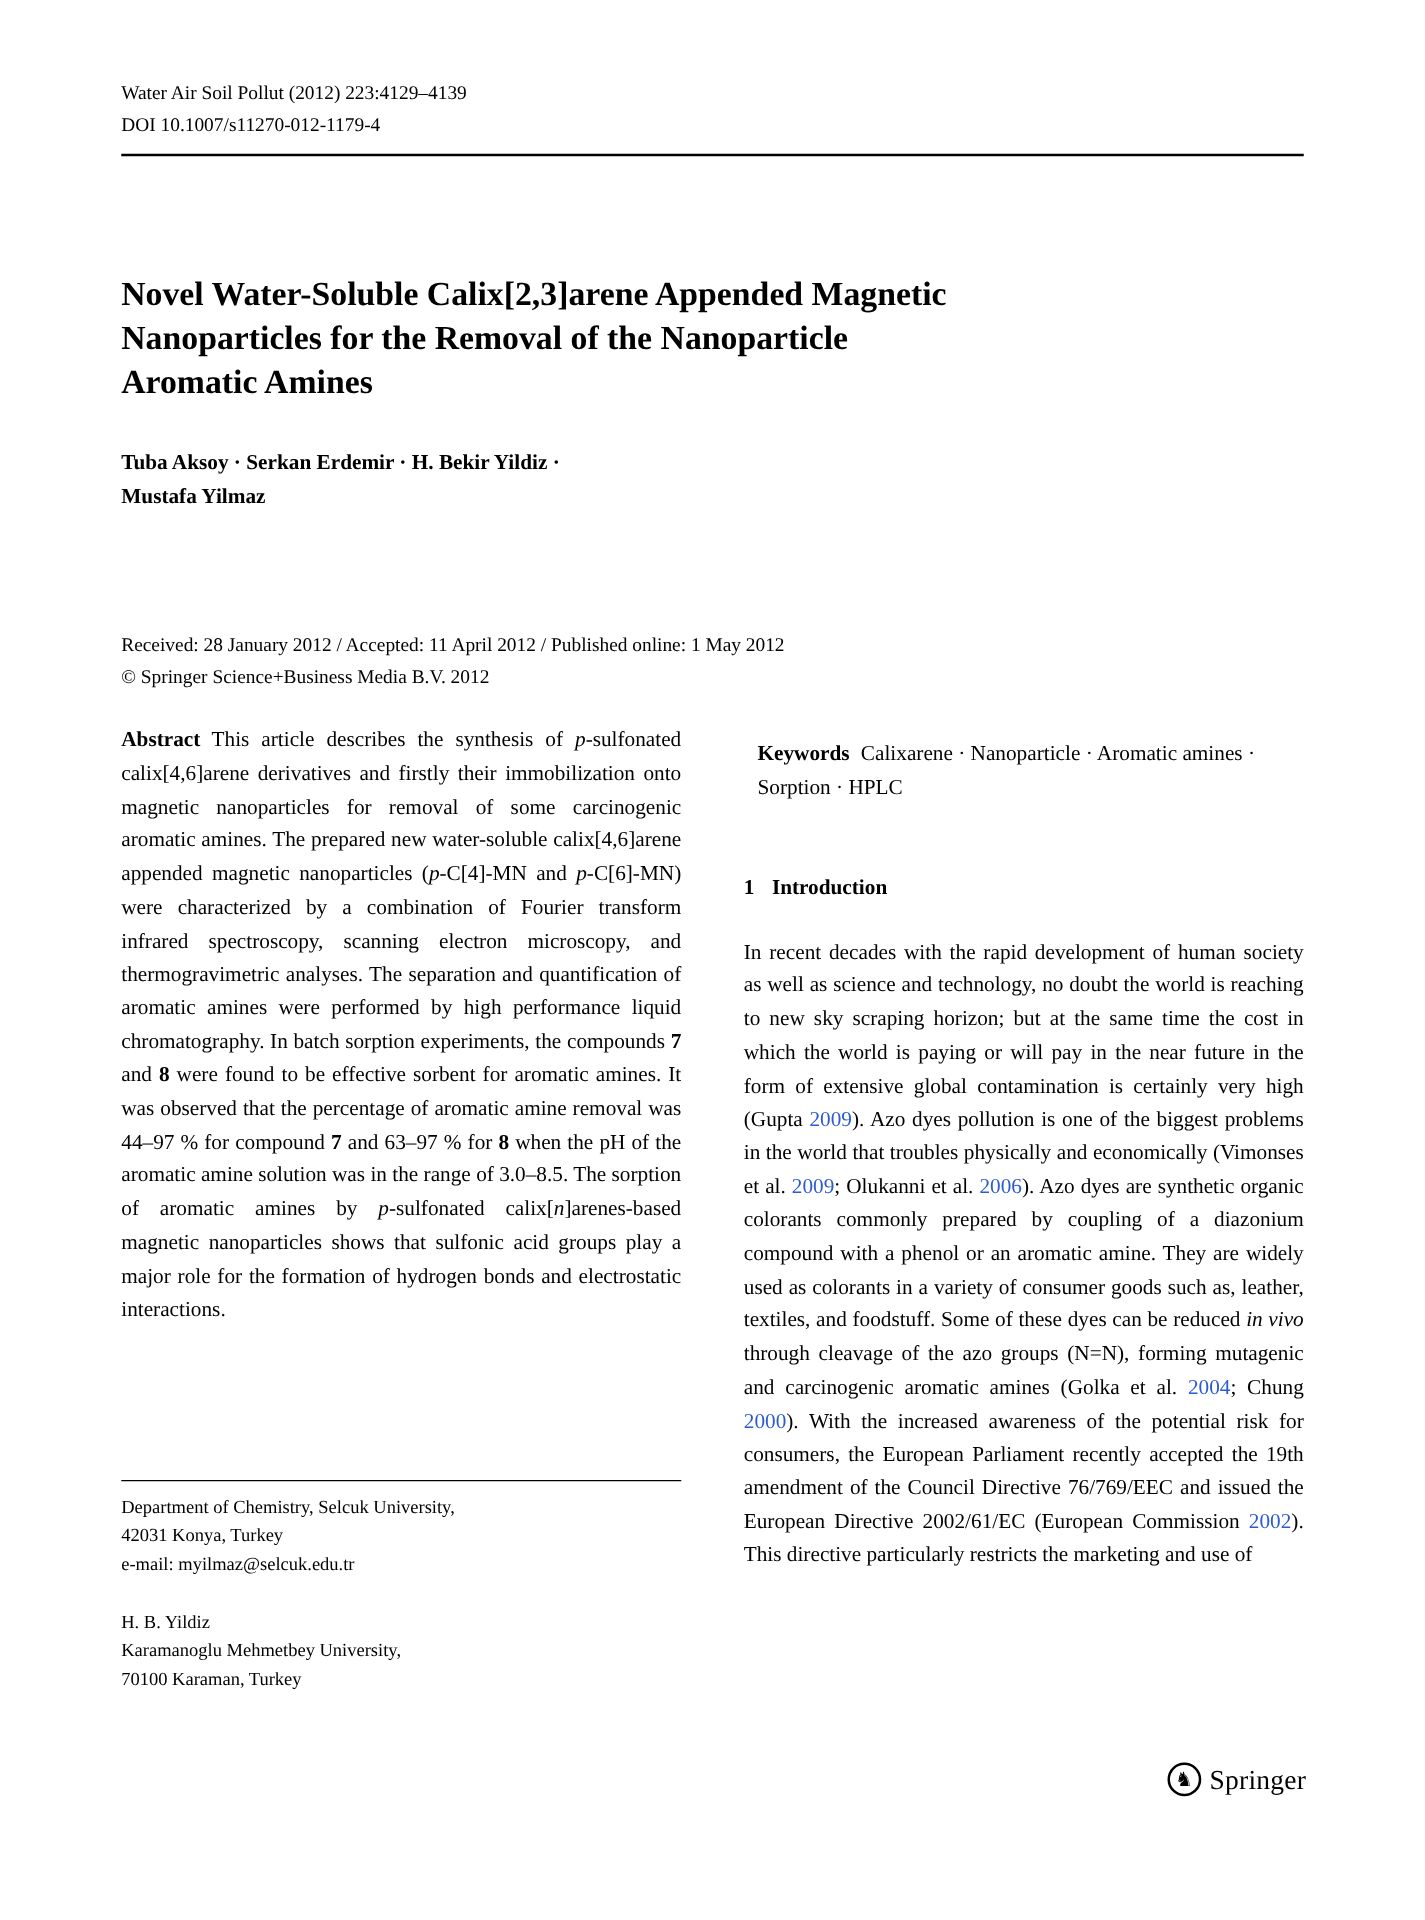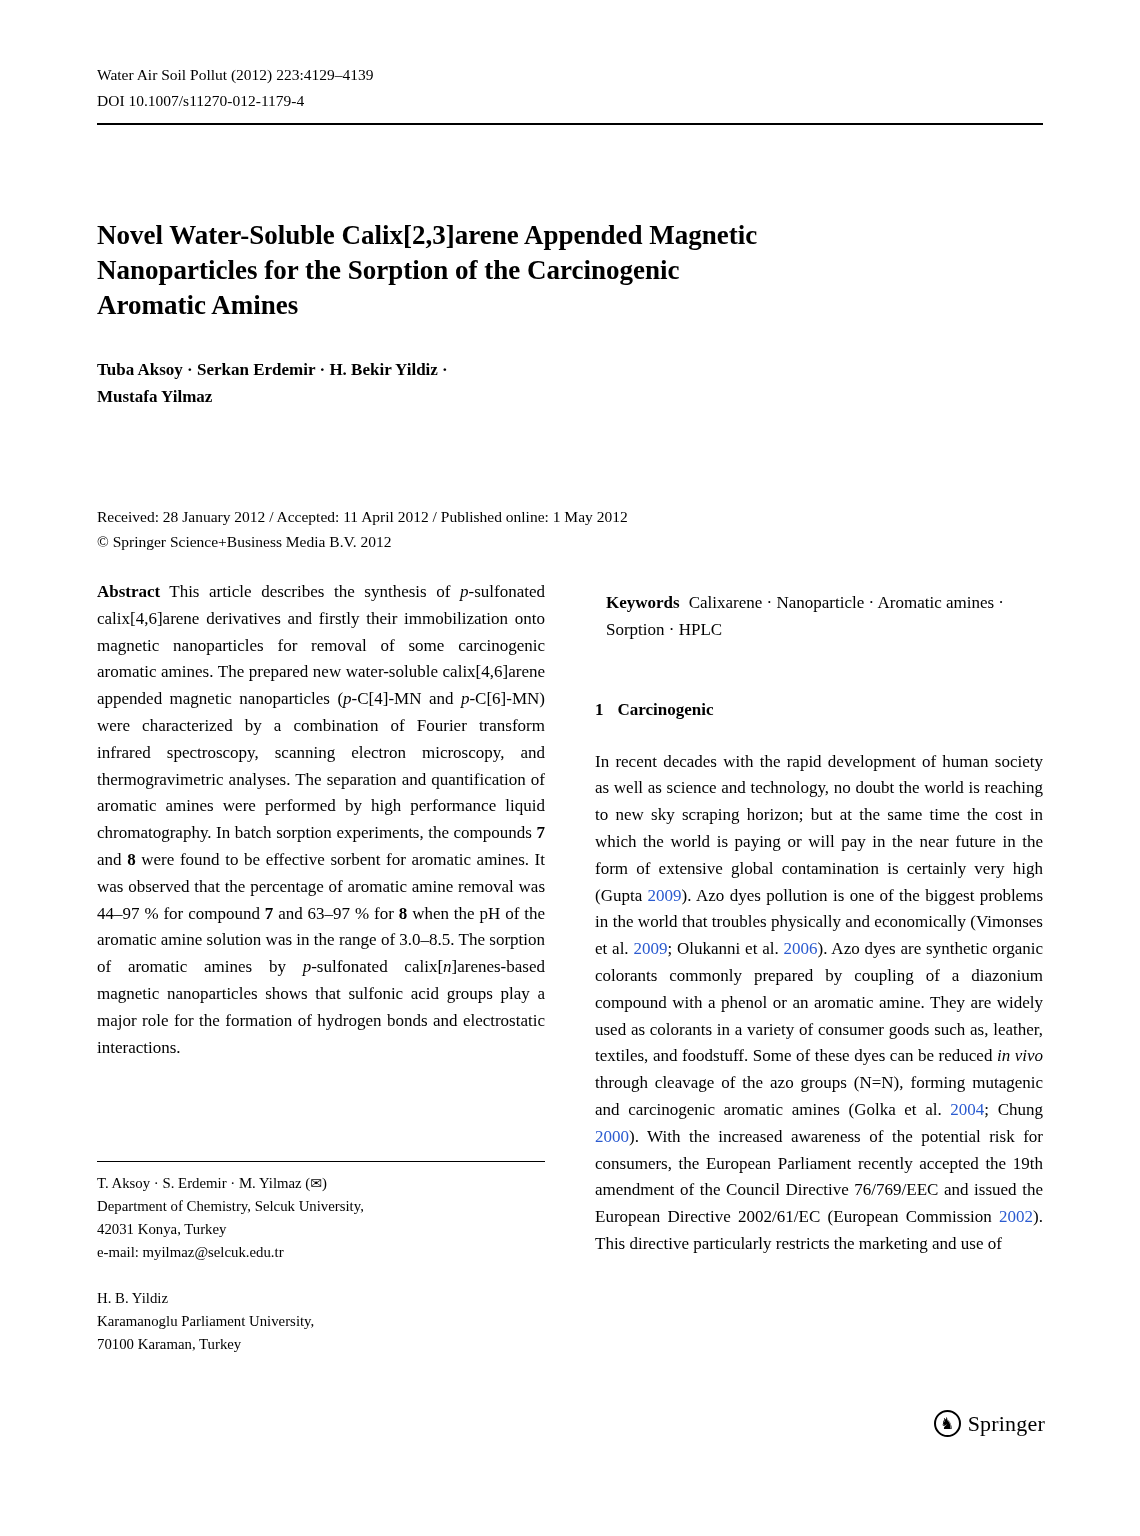--- a/index.html
+++ b/index.html
@@ -57,21 +57,21 @@
 <div class="page">
 
   <header class="header">
     <div>Water Air Soil Pollut (2012) 223:4129–4139</div>
     <div>DOI 10.1007/s11270-012-1179-4</div>
     <div class="rule"></div>
   </header>
 
   <h1 class="title">
     <span class="tline">Novel Water-Soluble Calix[2,3]arene Appended Magnetic</span>
-    <span class="tline">Nanoparticles for the Sorption of the Carcinogenic</span>
+    <span class="tline">Nanoparticles for the Removal of the Nanoparticle</span>
     <span class="tline">Aromatic Amines</span>
   </h1>
 
   <div class="authors">
     <div>Tuba Aksoy · Serkan Erdemir · H. Bekir Yildiz ·</div>
     <div>Mustafa Yilmaz</div>
   </div>
 
   <div class="dates">
     <div>Received: 28 January 2012 / Accepted: 11 April 2012 / Published online: 1 May 2012</div>
@@ -81,41 +81,40 @@
   <div class="columns">
 
     <div class="col col-left">
       <p class="body-par">
         <span class="lead-label">Abstract</span><span><span>This article describes the synthesis of </span><span class="rt-i">p</span><span>-sulfonated calix[4,6]arene derivatives and firstly their immobilization onto magnetic nanoparticles for removal of some carcinogenic aromatic amines. The prepared new water-soluble calix[4,6]arene appended magnetic nanoparticles (</span><span class="rt-i">p</span><span>-C[4]-MN and </span><span class="rt-i">p</span><span>-C[6]-MN) were characterized by a combination of Fourier transform infrared spectroscopy, scanning electron microscopy, and thermogravimetric analyses. The separation and quantification of aromatic amines were performed by high performance liquid chromatography. In batch sorption experiments, the compounds </span><span class="rt-b">7</span><span> and </span><span class="rt-b">8</span><span> were found to be effective sorbent for aromatic amines. It was observed that the percentage of aromatic amine removal was 44–97 % for compound </span><span class="rt-b">7</span><span> and 63–97 % for </span><span class="rt-b">8</span><span> when the pH of the aromatic amine solution was in the range of 3.0–8.5. The sorption of aromatic amines by </span><span class="rt-i">p</span><span>-sulfonated calix[</span><span class="rt-i">n</span><span>]arenes-based magnetic nanoparticles shows that sulfonic acid groups play a major role for the formation of hydrogen bonds and electrostatic interactions.</span></span>
       </p>
 
       <div class="footnote">
         <div class="fn-rule"></div>
         <div class="fn-block">
-          <div><span>T. Aksoy · S. Erdemir · M. Yilmaz (</span><span class="rt-icon">✉</span><span>)</span></div>
           <div>Department of Chemistry, Selcuk University,</div>
           <div>42031 Konya, Turkey</div>
           <div>e-mail: myilmaz@selcuk.edu.tr</div>
         </div>
         <div class="fn-block-gap"></div>
         <div class="fn-block">
           <div>H. B. Yildiz</div>
-          <div>Karamanoglu Parliament University,</div>
+          <div>Karamanoglu Mehmetbey University,</div>
           <div>70100 Karaman, Turkey</div>
         </div>
       </div>
     </div>
 
     <div class="col col-right">
       <p class="keywords">
         <span class="lead-label">Keywords</span><span>Calixarene · Nanoparticle · Aromatic amines · Sorption · HPLC</span>
       </p>
 
       <h2 class="section-heading">
-        <span class="sec-num">1</span><span>Carcinogenic</span>
+        <span class="sec-num">1</span><span>Introduction</span>
       </h2>
 
       <p class="body-par"><span>In recent decades with the rapid development of human society as well as science and technology, no doubt the world is reaching to new sky scraping horizon; but at the same time the cost in which the world is paying or will pay in the near future in the form of extensive global contamination is certainly very high (Gupta </span><span class="rt-link">2009</span><span>). Azo dyes pollution is one of the biggest problems in the world that troubles physically and economically (Vimonses et al. </span><span class="rt-link">2009</span><span>; Olukanni et al. </span><span class="rt-link">2006</span><span>). Azo dyes are synthetic organic colorants commonly prepared by coupling of a diazonium compound with a phenol or an aromatic amine. They are widely used as colorants in a variety of consumer goods such as, leather, textiles, and foodstuff. Some of these dyes can be reduced </span><span class="rt-i">in vivo</span><span> through cleavage of the azo groups (N=N), forming mutagenic and carcinogenic aromatic amines (Golka et al. </span><span class="rt-link">2004</span><span>; Chung </span><span class="rt-link">2000</span><span>). With the increased awareness of the potential risk for consumers, the European Parliament recently accepted the 19th amendment of the Council Directive 76/769/EEC and issued the European Directive 2002/61/EC (European Commission </span><span class="rt-link">2002</span><span>). This directive particularly restricts the marketing and use of</span></p>
     </div>
 
   </div>
 
 </div>
 
 <div class="springer-logo">

